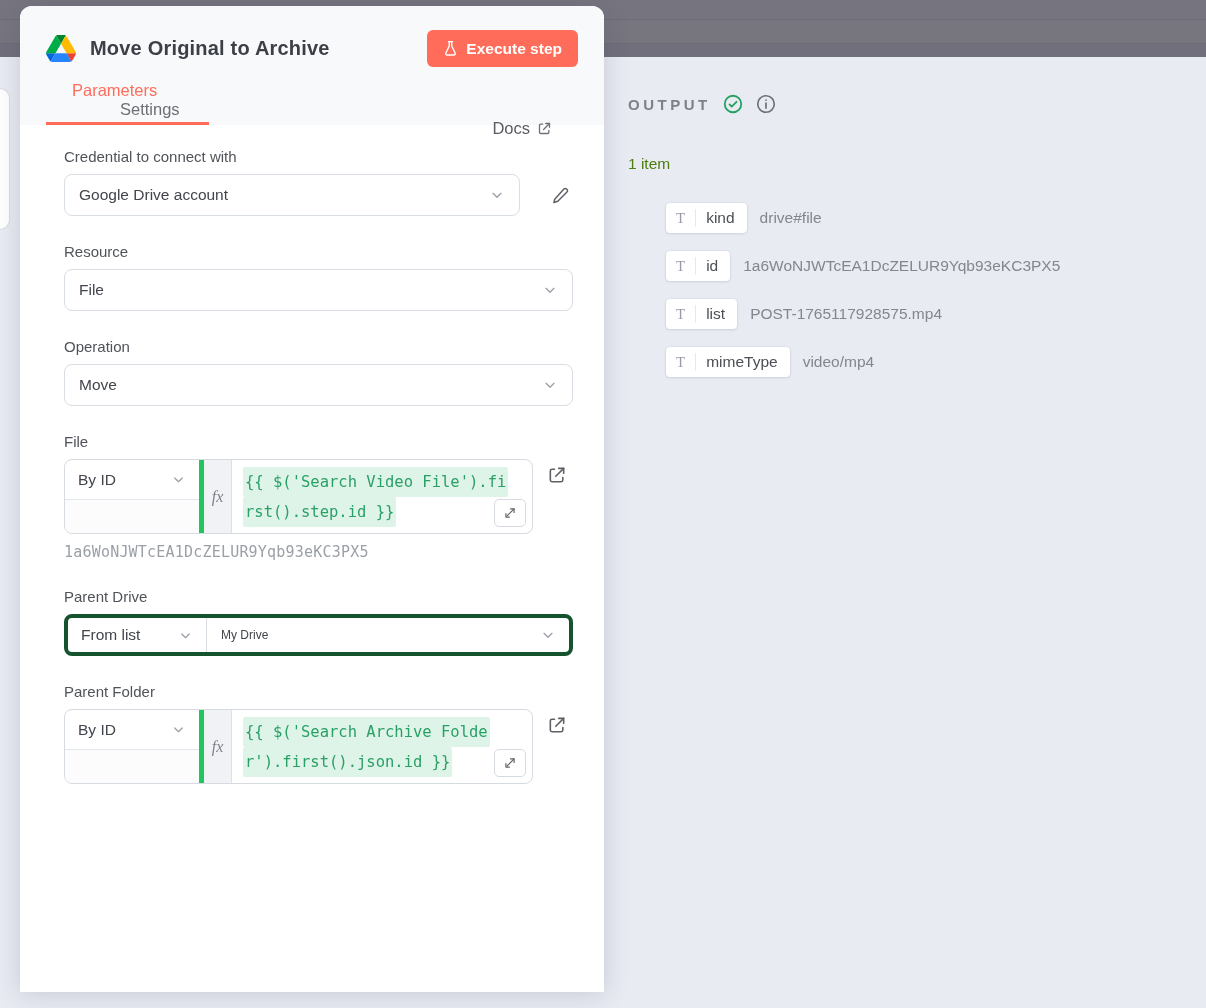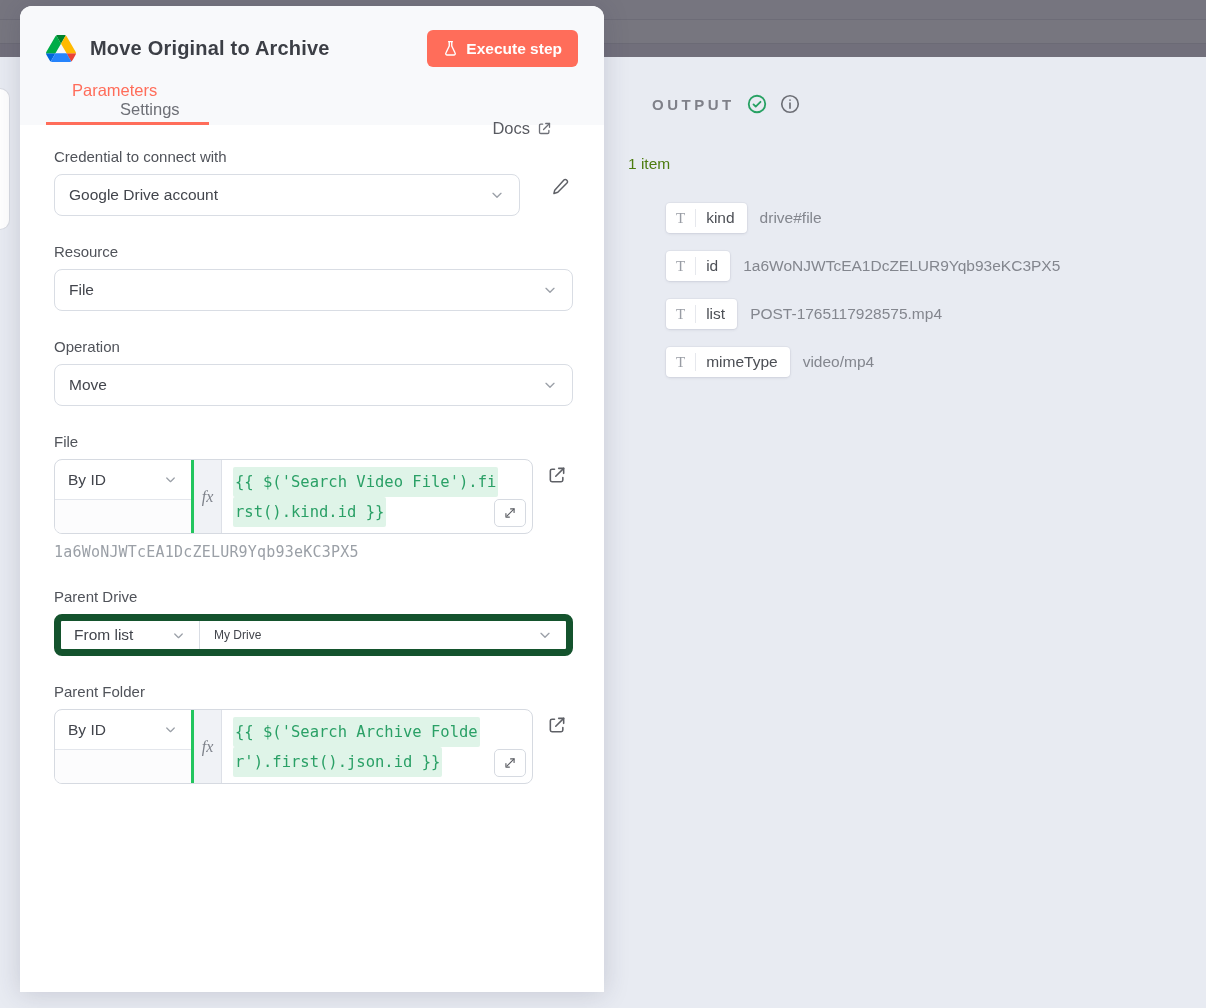--- a/index.html
+++ b/index.html
@@ -23,60 +23,60 @@
   .exec-btn { margin-left:auto; background:#ff6d5a; color:#fff; border:none; border-radius:6px;
     height:37px; padding:0 16px; font-size:15.5px; font-weight:700; display:flex; align-items:center; gap:8px;
     font-family:"Liberation Sans", sans-serif; cursor:pointer; }
   .tabs { display:flex; align-items:flex-start; position:relative; margin-top:14px; height:44px; padding:0 26px;flex-direction:column; }
   .tab { font-size:16.5px; color:#6d6f76; cursor:pointer; }
   .tab.active { color:#ff6d5a; font-weight:400; }
   .tab + .tab { margin-left:48px; }
   .tab-underline { position:absolute; left:0; bottom:0; width:163px; height:3px; background:#ff6d5a; }
   .docs-link { margin-left:auto; display:flex; align-items:center; gap:7px; color:#595b62; font-size:16.5px; cursor:pointer; }
 
-  .modal-body { flex:1; background:#fff; padding:23px 31px 0 34px; overflow:hidden; }
+  .modal-body { flex:1; background:#fff; padding:23px 31px 0 44px; overflow:hidden; }
 
   .field { margin-bottom:27px; }
   .field-label { display:block; font-size:15px; color:#50535a; margin-bottom:9px; }
 
-  .select-row { display:flex; align-items:flex-start; gap:28px; }
+  .select-row { display:flex; align-items:center; gap:28px; }
   .select-box { flex:1; height:42px; border:1px solid #d9dde4; border-radius:8px; background:#fff;
     display:flex; align-items:center; padding:0 14px; font-size:15.5px; color:#42454c; cursor:pointer; }
   .select-box .chev { margin-left:auto; }
   .icon-btn { background:none; border:none; cursor:pointer; padding:2px; display:flex; }
 
   
   .rl-wrap { position:relative; padding-right:40px; }
   .rl { display:flex; border:1px solid #d6dae1; border-radius:8px; background:#fff; min-height:74px; overflow:hidden; position:relative; }
-  .rl-mode { width:139px; flex:none; display:flex; flex-direction:column; border-right:3px solid #22c55e; }
+  .rl-mode { width:139px; flex:none; display:flex; flex-direction:column; border-right:5px solid #22c55e; }
   .rl-mode-top { height:40px; display:flex; align-items:center; justify-content:space-between;
     padding:0 13px; border-bottom:1px solid #e3e6ec; font-size:15.5px; color:#42454c; cursor:pointer; }
   .rl-mode-fill { flex:1; background:#fcfcfd; }
   .rl-fx { width:28px; flex:none; background:#f0f2f6; border-right:1px solid #dde0e7;
     display:flex; align-items:center; justify-content:center;
     font-family:"Liberation Serif", serif; font-style:italic; font-size:16px; color:#7d818a; }
   .rl-expr { flex:1; padding:7px 10px 6px 11px; font-family:"DejaVu Sans Mono", monospace;
     font-size:15.5px; line-height:30px; color:#2aa066; position:relative; cursor:text; }
   .expr-line { display:table; background:#dff4e8; border-radius:2px; padding:0 2px; white-space:pre; }
   .expand-btn { position:absolute; right:6px; bottom:6px; width:32px; height:28px; background:#fff;
     border:1px solid #d6dae1; border-radius:5px; display:flex; align-items:center; justify-content:center; cursor:pointer; }
   .ext-btn { position:absolute; right:4px; top:4px; background:none; border:none; cursor:pointer; padding:2px; }
   .rl-result { margin-top:9px; font-family:"DejaVu Sans Mono", monospace; font-size:15px; color:#9ba0a7; letter-spacing:.2px; }
 
   
-  .pd { display:flex; align-items:stretch; border:7px solid #14532d; border-radius:8px; height:42px; background:#fff; }
+  .pd { display:flex; align-items:stretch; border:4px solid #14532d; border-radius:8px; height:42px; background:#fff; }
   .pd-mode { width:139px; flex:none; display:flex; align-items:center; justify-content:space-between;
     padding:0 13px; border-right:1px solid #d9dde4; font-size:15.5px; color:#42454c; cursor:pointer; }
   .pd-value { flex:1; display:flex; align-items:center; padding:0 13px 0 14px; font-size:12px; color:#42454c; cursor:pointer; }
   .pd-value .chev { margin-left:auto; }
 
   
   .output { position:absolute; left:604px; top:57px; width:602px; height:951px; padding:36px 24px 0 24px; }
   .out-head { display:flex; align-items:center; gap:11px; }
-  .out-title { font-size:15px; font-weight:700; letter-spacing:3.5px; color:#7f8089;margin-left:24px; }
+  .out-title { font-size:15px; font-weight:700; letter-spacing:3.5px; color:#7f8089; }
   .out-count { margin-top:40px; font-size:15.5px; color:#4d7c0f; }
   .out-items { margin-top:28px; margin-left:38px; display:flex; flex-direction:column; gap:14px; }
   .out-row { display:flex; align-items:center; gap:13px; height:34px; }
   .key-chip { display:inline-flex; align-items:center; gap:10px; background:#fff; border-radius:4px;
     padding:6px 12px 6px 10px; box-shadow:0 1px 3px rgba(40,44,70,.10), 0 0 0 1px rgba(40,44,70,.03); cursor:default; }
   .key-chip .t { color:#989ca4; font-size:15px; font-family:"Liberation Serif", serif; }
   .key-chip .sep { width:1px; height:18px; background:#e6e8ed; }
   .key-chip .k { font-size:15.5px; color:#4c4f55; }
   .out-val { font-size:15.5px; color:#83868e; }
 
@@ -187,21 +187,21 @@
                 <svg width="15" height="15" viewBox="0 0 24 24" fill="none" stroke="#9ba0a8" stroke-width="2" stroke-linecap="round" stroke-linejoin="round">
                     <path d="M6 9.5l6 6 6-6"></path>
                   </svg>
               </span>
             </div>
             <div class="rl-mode-fill"></div>
           </div>
           <div class="rl-fx">fx</div>
           <div class="rl-expr">
             <span class="expr-line">{{ $('Search Video File').fi</span>
-            <span class="expr-line">rst().kind.id }}</span>
+            <span class="expr-line">rst().step.id }}</span>
             <button class="expand-btn">
               <span>
                 <svg width="14" height="14" viewBox="0 0 24 24" fill="none" stroke="#5e6066" stroke-width="2" stroke-linecap="round" stroke-linejoin="round">
                   <path d="M13 5h6v6"></path>
                     <path d="M19 5 7 17"></path>
                     <path d="M5 13v6h6"></path>
                 </svg>
               </span>
             </button>
           </div>

